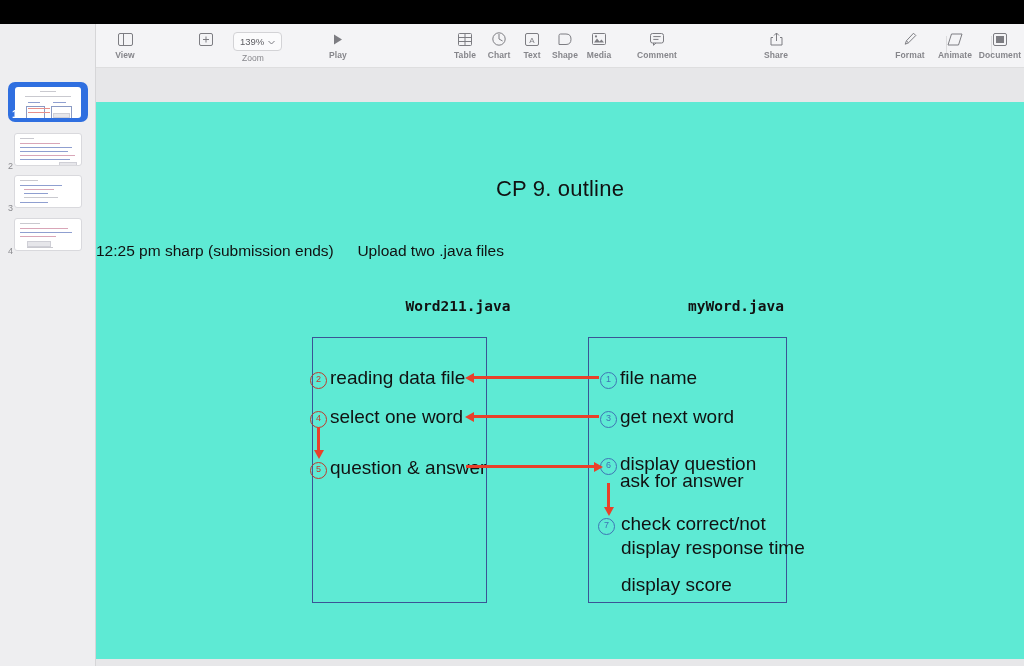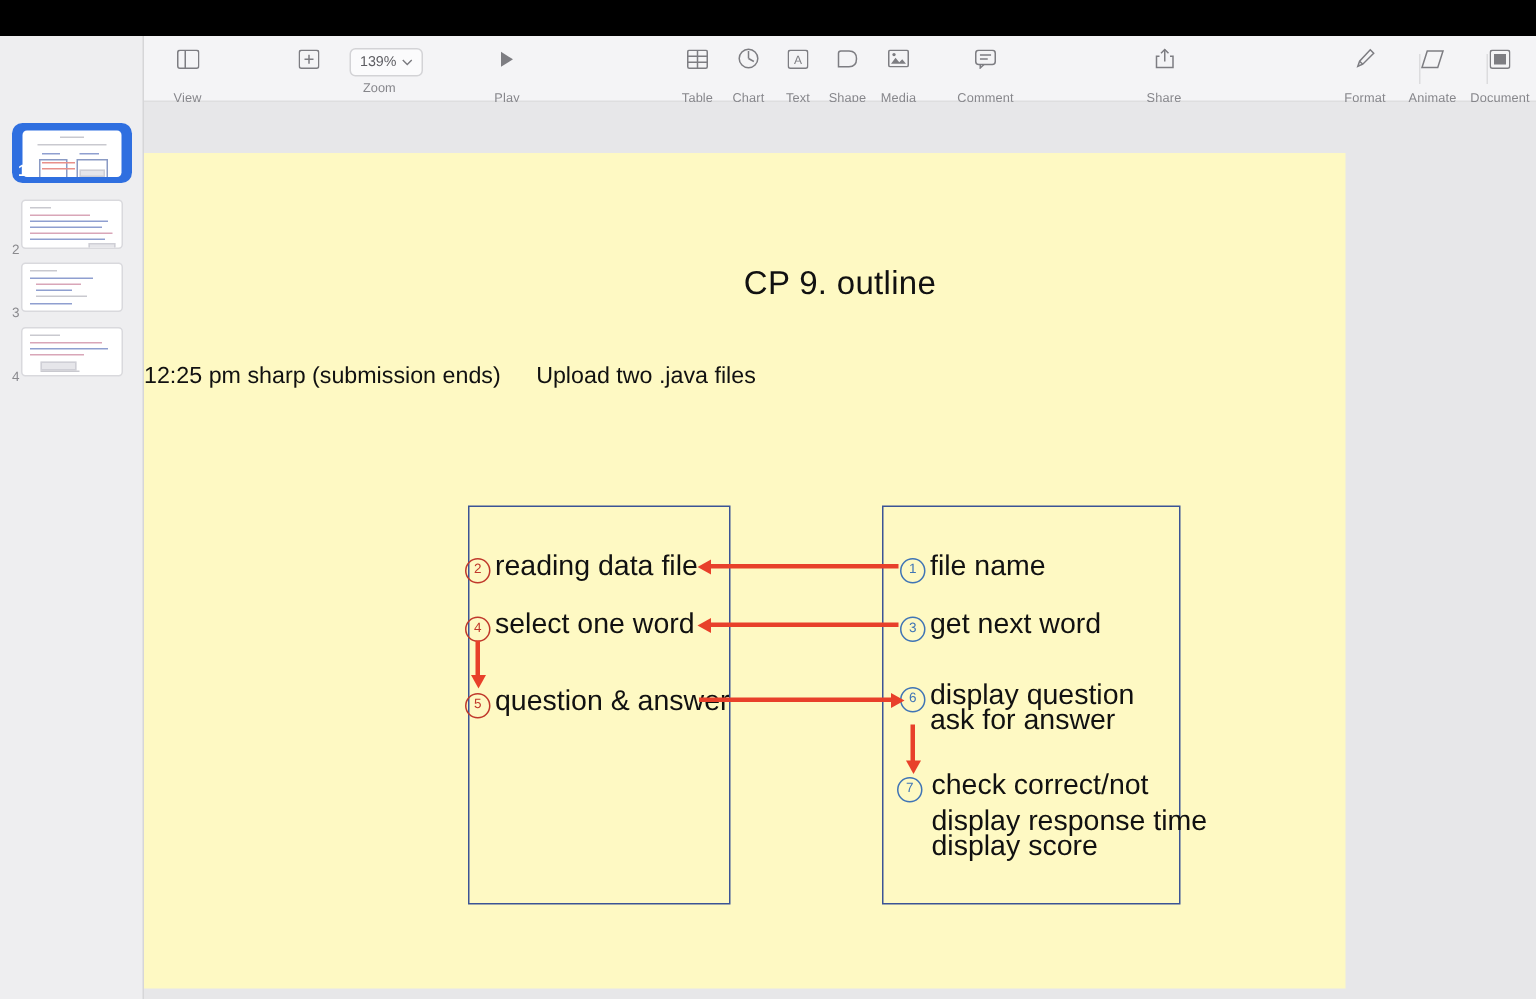--- a/index.html
+++ b/index.html
@@ -50,40 +50,39 @@
     position:absolute;left:96px;top:24px;width:928px;height:44px;
     background:#f4f4f6;border-bottom:1px solid #dededf;
     box-sizing:border-box;
   }
   .tb-item{
     position:absolute;top:4px;
     display:flex;flex-direction:column;align-items:center;
     width:58px;cursor:default;
   }
   .tb-ico{height:22px;display:flex;align-items:center;justify-content:center;color:#7d7d82;}
-  .tb-lab{font-size:8.5px;color:#86868b;margin-top:10px;letter-spacing:.1px;white-space:nowrap;}
+  .tb-lab{font-size:8.5px;color:#86868b;margin-top:0;letter-spacing:.1px;white-space:nowrap;font-weight:bold;}
   .zoom-pill{
     position:absolute;top:8px;left:137px;
     display:flex;align-items:center;gap:4px;
     height:17px;padding:0 6px;
     border:1px solid #d3d3d6;border-radius:4px;background:#fbfbfc;
     font-size:9.5px;color:#5d5d62;
   }
   .zoom-lab{position:absolute;top:29px;left:146px;font-size:8.5px;color:#86868b;}
   .tb-sep{position:absolute;top:12px;width:1px;height:20px;background:#dcdcde;}
 
   
   .canvas-area{
     position:absolute;left:96px;top:68px;width:928px;height:598px;
     background:#e7e7e9;
   }
   .slide-bg{
-    position:absolute;left:0;top:34px;width:776px;height:557px;
-    background:#fef9c3;
-    padding-left:25px;
+    position:absolute;left:0;top:34px;width:928px;height:557px;
+    background:#5eead4;
   }
 
   
   .slide{position:absolute;left:0;top:0;width:928px;height:557px;}
   .s-title{
     position:absolute;left:0;top:74px;width:928px;text-align:center;
     font-size:22px;color:#111;letter-spacing:.2px;
   }
   .s-sub{
     position:absolute;left:0;top:120px;width:928px;text-align:left;
@@ -344,20 +343,22 @@
       <div class="slide">
 
         <div class="s-title">CP 9. outline</div>
 
         <div class="s-sub">
           <span>12:25 pm sharp (submission ends)</span>
           <span class="gapfill"></span>
           <span>Upload two .java files</span>
         </div>
 
+        <div class="code-head left">Word211.java</div>
+        <div class="code-head right">myWord.java</div>
 
         <div class="flowbox fb-left"></div>
 
         <div class="step" style="left:214px;top:268px;">
           <span class="circ">2</span>
           <span class="step-txt">reading data file</span>
         </div>
 
         <div class="step" style="left:214px;top:307px;">
           <span class="circ">4</span>
@@ -387,21 +388,21 @@
             <span>display question</span>
             <span class="cont" style="margin-top:2px;">ask for answer</span>
           </span>
         </div>
 
         <div class="step" style="left:502px;top:414px;">
           <span class="circ blue">7</span>
           <span class="step-txt" style="margin-left:3px;">
             <span>check correct/not</span>
             <span class="cont" style="margin-top:9px;">display response time</span>
-            <span class="cont" style="margin-top:2px;">display score</span>
+            <span class="cont" style="margin-top:22px;">display score</span>
           </span>
         </div>
 
         <div class="arrow h" style="left:378px;top:274px;width:125px;"></div>
         <div class="ahead left" style="left:369px;top:270.5px;"></div>
 
         <div class="arrow h" style="left:378px;top:313px;width:125px;"></div>
         <div class="ahead left" style="left:369px;top:309.5px;"></div>
 
         <div class="arrow v" style="left:221px;top:325px;height:25px;"></div>

